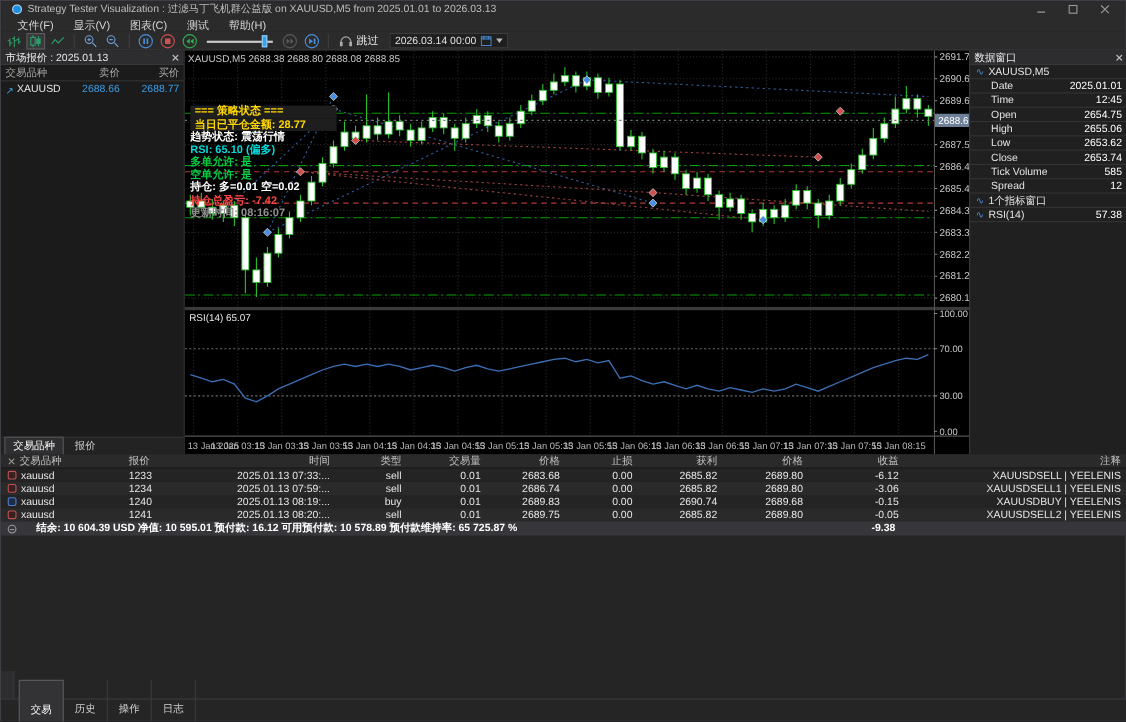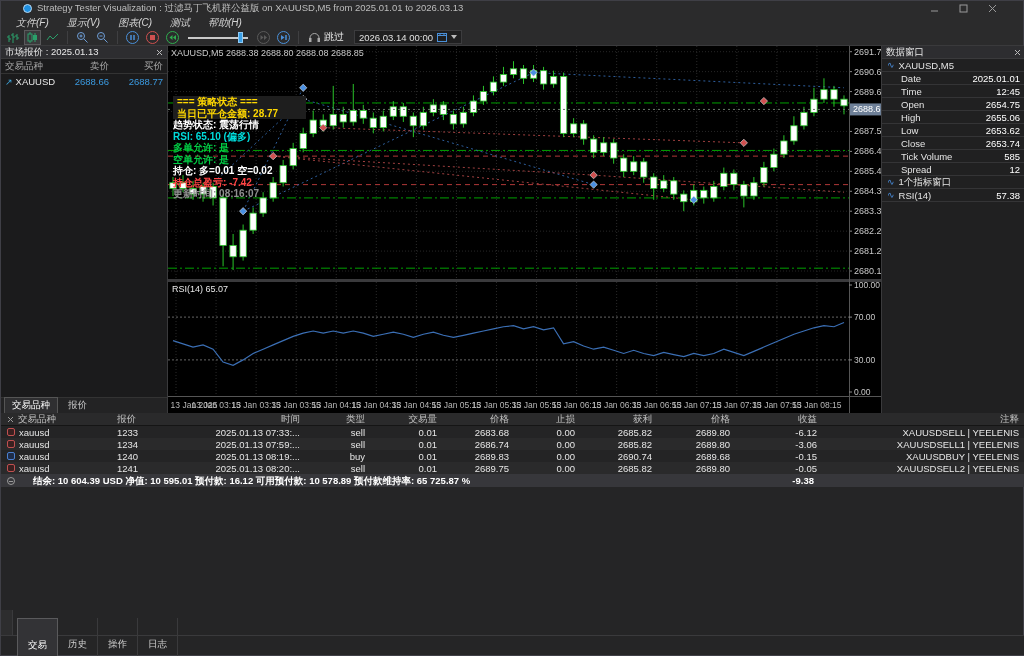--- a/index.html
+++ b/index.html
@@ -1,27 +1,27 @@
 <!DOCTYPE html>
 <html><head>
 <meta charset="utf-8">
 <style>
   html,body{margin:0;padding:0;background:#111;width:1024px;height:656px;overflow:hidden;}
   *{box-sizing:border-box;}
   #window{position:relative;width:1024px;height:656px;background:#252526;border:1px solid #3f3f46;
     font-family:"Liberation Sans",sans-serif;color:#ddd;font-size:10px;}
   
-  .titlebar{height:15px;background:#2b2b2c;display:flex;align-items:center;padding:0 20px;}
+  .titlebar{height:15px;background:#2b2b2c;display:flex;align-items:center;padding:0 8px;}
   .app-icon{width:9px;height:9px;border-radius:50%;background:#1e8fe0;border:1px solid #bcd9f0;margin:0 5px 0 2px;flex:none;}
   .title-text{font-size:9.5px;color:#bdbdbd;white-space:nowrap;overflow:hidden;flex:1;}
   .win-btns{display:flex;gap:20px;margin-right:6px;}
   .win-btns svg{display:block;}
   
   .menubar{height:13px;background:#2b2b2c;display:flex;align-items:center;padding-left:6px;}
-  .menu-item{padding:0 9px;font-size:10px;color:#d4d4d4;cursor:default;font-style:italic;}
+  .menu-item{padding:0 9px;font-size:10px;color:#d4d4d4;cursor:default;}
   
   .toolbar{height:17px;background:#2b2b2c;border-bottom:1px solid #3a3a3c;display:flex;align-items:center;padding-left:3px;gap:3px;}
   .tbtn{width:17px;height:15px;display:flex;align-items:center;justify-content:center;border:1px solid transparent;}
   .tbtn.sel{background:#3a3a3c;border-color:#5a5a5c;}
   .tsep{width:1px;height:13px;background:#3f3f41;margin:0 3px;}
   .slider{position:relative;width:60px;height:13px;margin:0 4px;}
   .slider .track{position:absolute;top:6px;left:0;width:60px;height:2px;background:#c9c9c9;}
   .slider .handle{position:absolute;top:1px;left:50px;width:5px;height:11px;background:#3aa0e8;border:1px solid #8fcaf5;}
   .skipbtn{display:flex;align-items:center;gap:3px;padding:0 3px;color:#e8e8e8;}
   .datecombo{display:flex;align-items:center;gap:4px;background:#1f1f20;border:1px solid #3c3c3e;height:14px;padding:0 4px;margin-left:4px;color:#e0e0e0;font-size:9.5px;}

